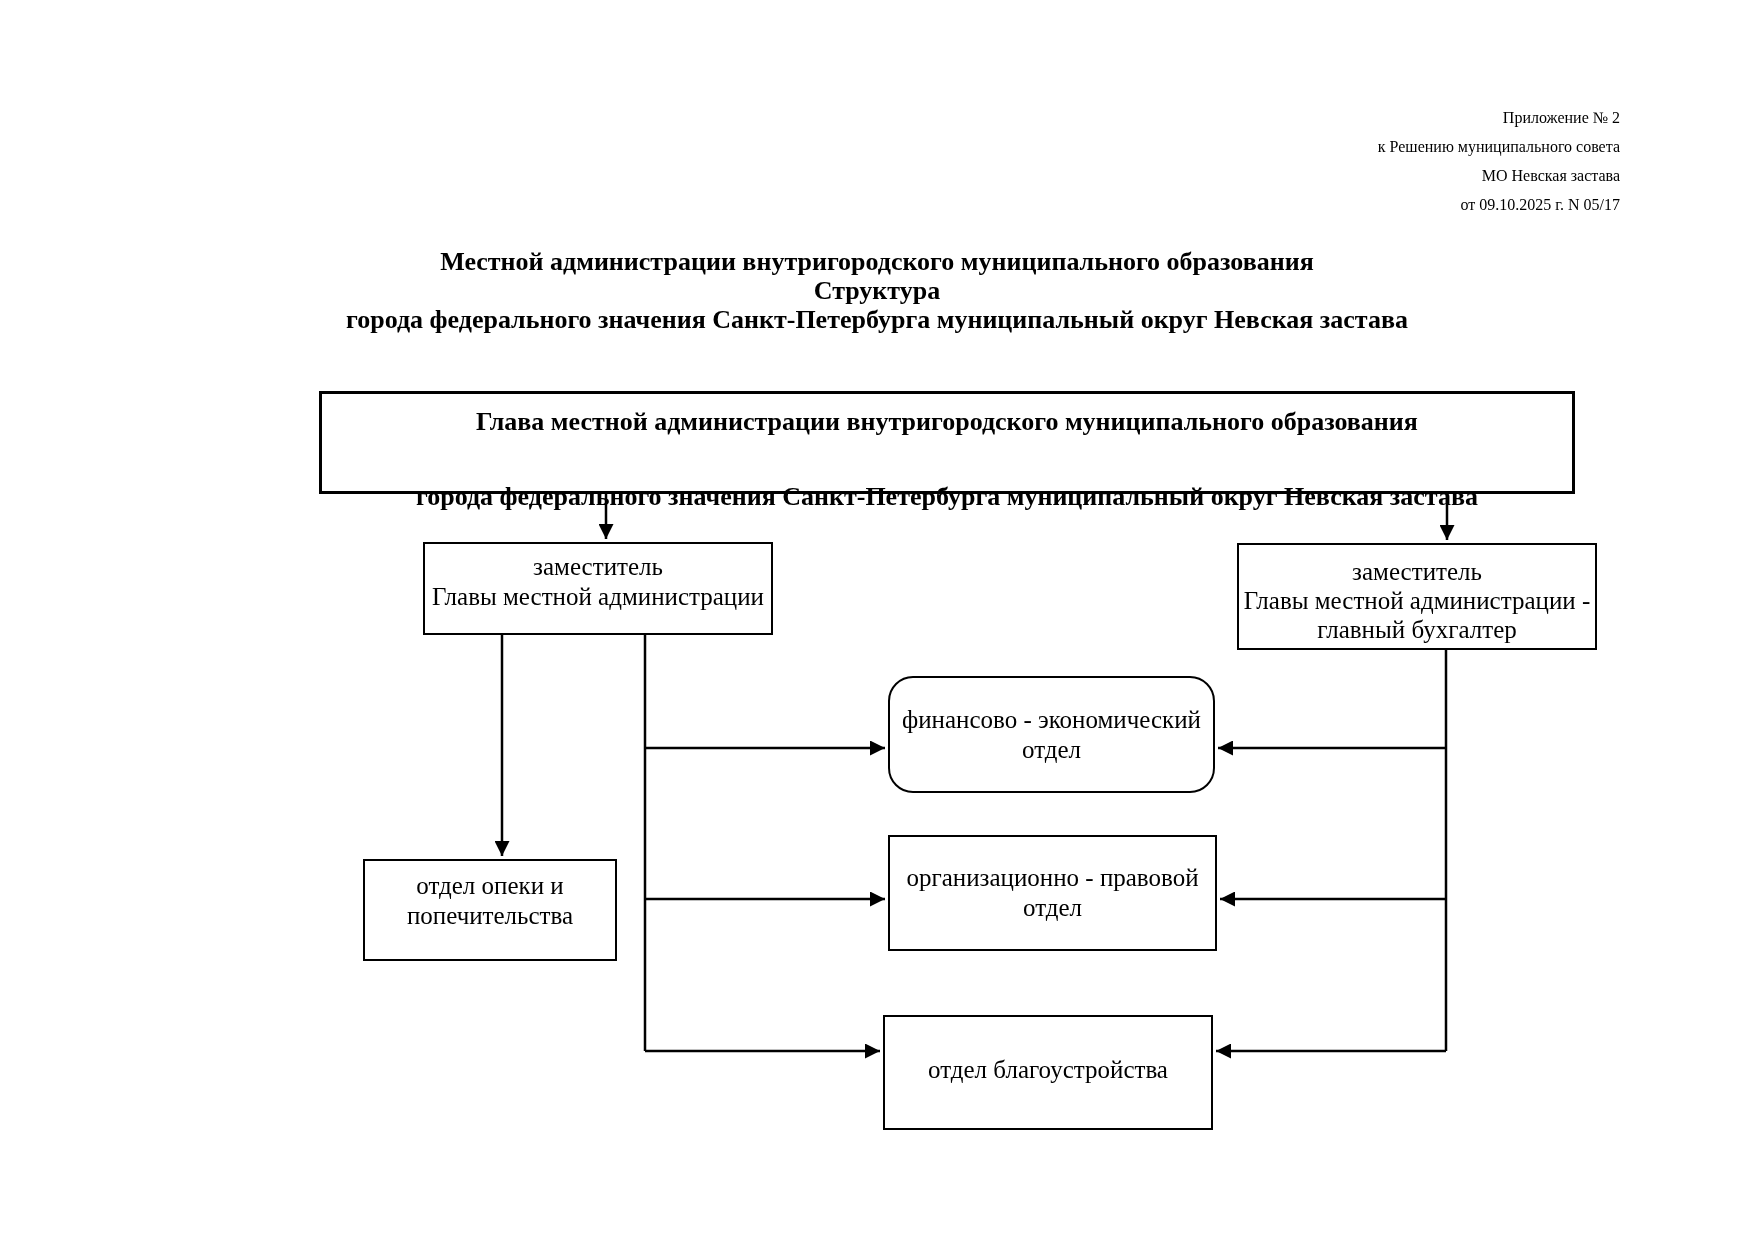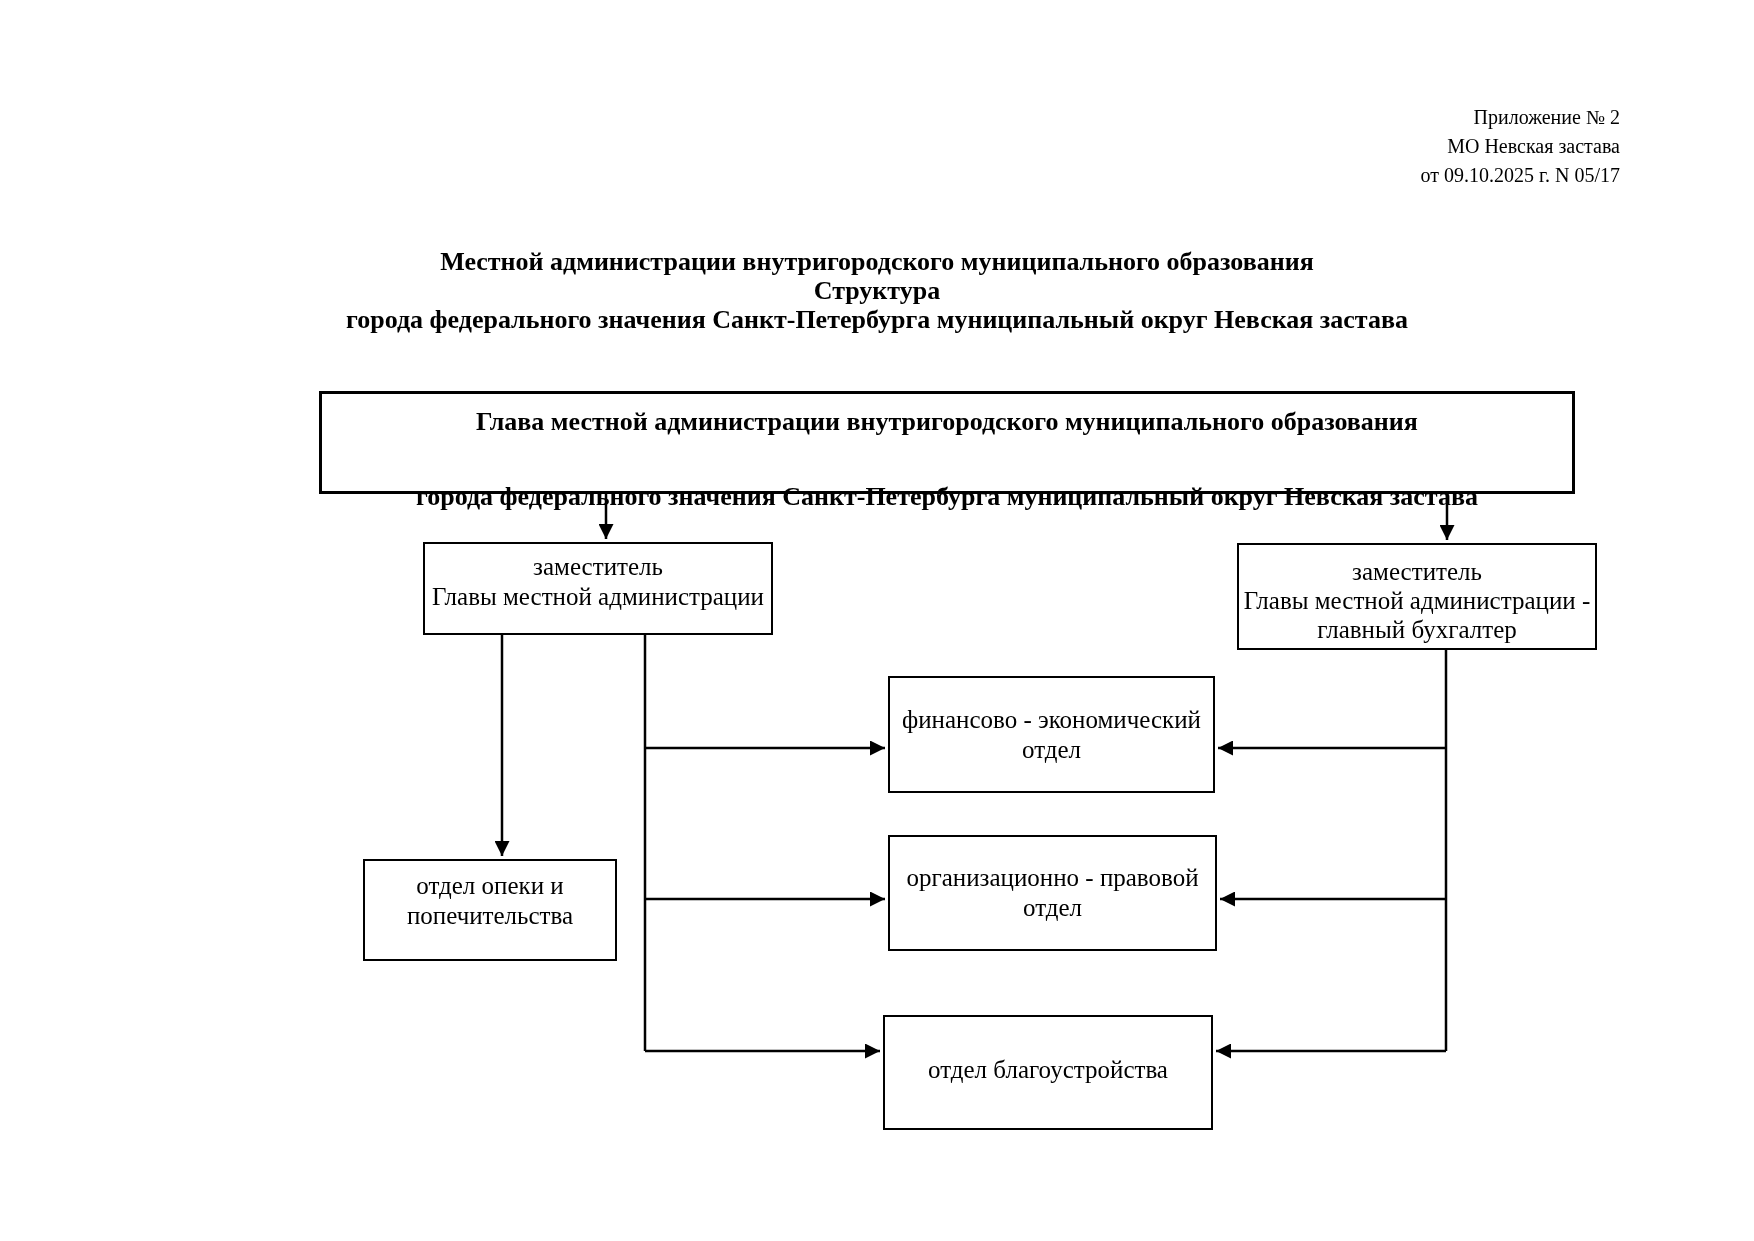--- a/index.html
+++ b/index.html
@@ -13,21 +13,21 @@
     position: relative;
     overflow: hidden;
     font-family: "Liberation Serif", "DejaVu Serif", serif;
     color: #000000;
   }
   .header-block {
     position: absolute;
     top: 103px;
     right: 134px;
     text-align: right;
-    font-size: 20px;
+    font-size: 16px;
     line-height: 29px;
     white-space: nowrap;
   }
   .title-block {
     position: absolute;
     top: 247px;
     left: 0;
     width: 1754px;
     text-align: center;
     font-weight: bold;
@@ -54,37 +54,38 @@
     border-width: 3px;
     font-weight: bold;
     font-size: 26px;
     line-height: 35px;
     justify-content: flex-start;
     padding-top: 10px;
     gap: 40px;
   }
   .node-deputy            { left: 423px;  top: 542px; width: 350px; height: 93px;  justify-content: flex-start; padding-top: 8px; }
   .node-deputy-accountant { left: 1237px; top: 543px; width: 360px; height: 107px; line-height: 29px; justify-content: flex-start; padding-top: 12px; }
-  .node-finance           { left: 888px;  top: 676px; width: 327px; height: 117px; }
+  .node-finance           { left: 888px;  top: 676px; width: 327px; height: 117px; border-radius: 25px; }
   .node-legal             { left: 888px;  top: 835px; width: 329px; height: 116px; text-align: center; }
   .node-improvement       { left: 883px;  top: 983px; width: 330px; height: 115px; justify-content: flex-start; padding-top: 38px; margin-top: 32px; }
   .node-custody           { left: 363px;  top: 859px; width: 254px; height: 102px; justify-content: flex-start; padding-top: 10px; }
   .connector-layer {
     position: absolute;
     left: 0; top: 0;
     width: 1754px;
     height: 1241px;
     pointer-events: none;
   }
 </style>
 </head>
 <body>
 
 <div class="header-block">
   <div class="line">Приложение № 2</div>
+  <div class="line">к Решению муниципального совета</div>
   <div class="line">МО Невская застава</div>
   <div class="line">от 09.10.2025 г. N 05/17</div>
 </div>
 
 <div class="title-block">
   <div class="line">Местной администрации внутригородского муниципального образования</div>
   <div class="line">Структура</div>
   <div class="line">города федерального значения Санкт-Петербурга муниципальный округ Невская застава</div>
 </div>
 

